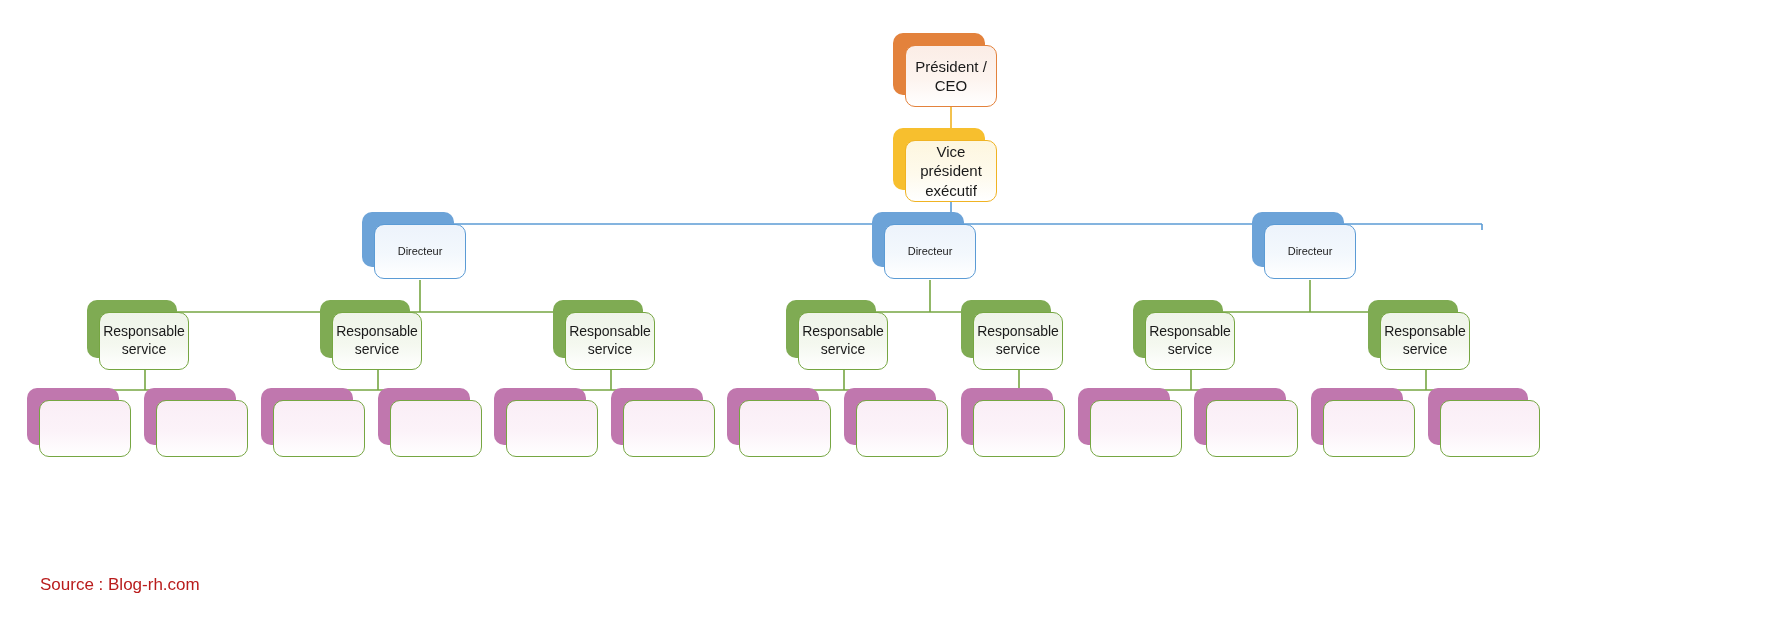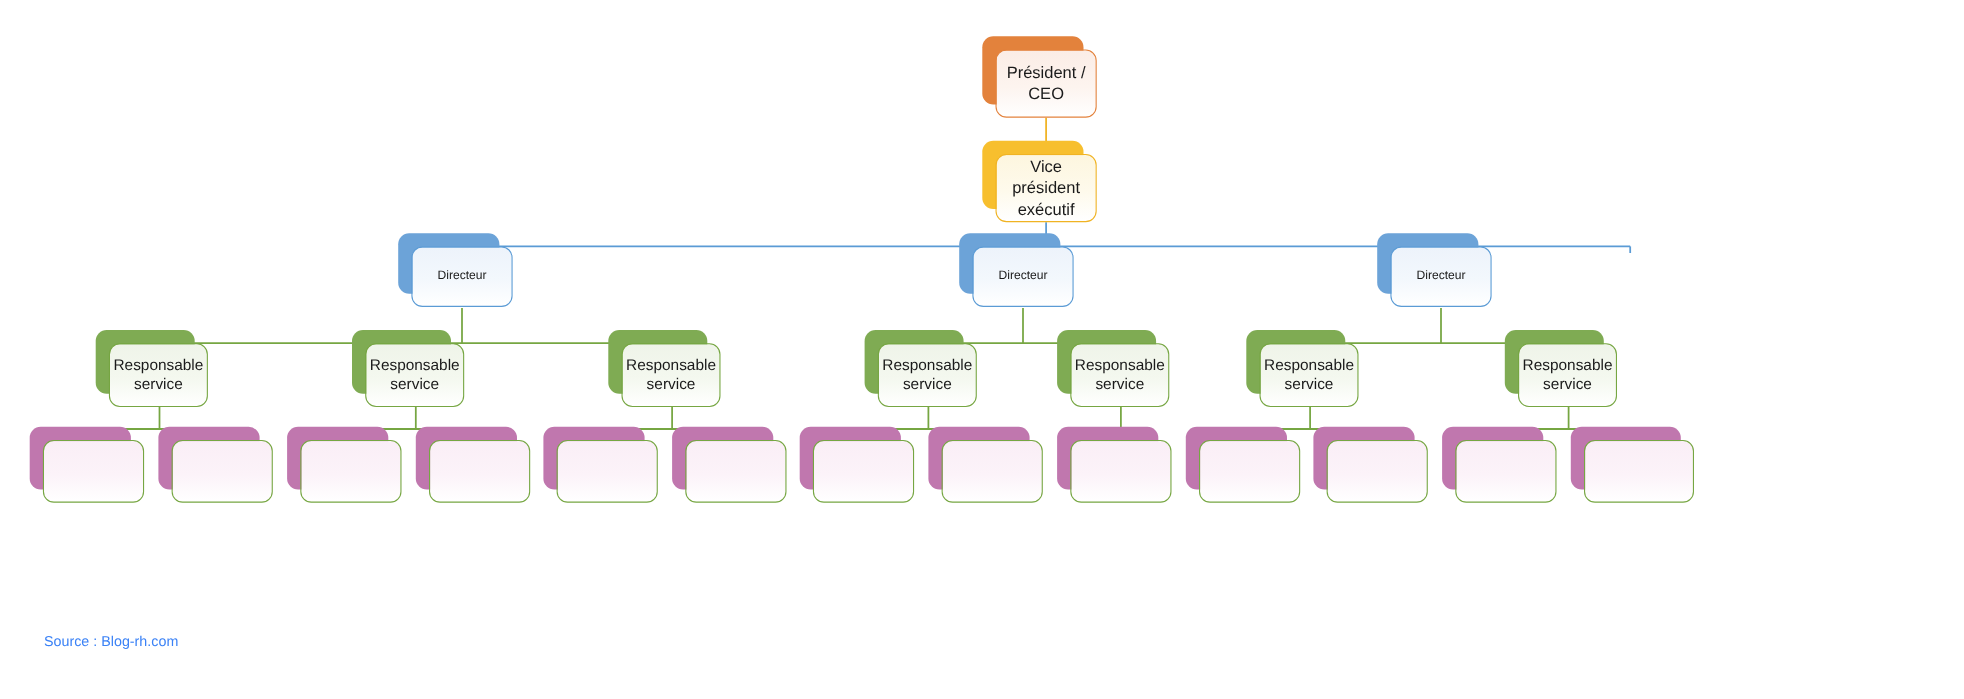--- a/index.html
+++ b/index.html
@@ -104,22 +104,22 @@
   .node-staff .face {
     border: 1.8px solid #76A642;
     background: linear-gradient(180deg, #FAEEF6 0%, #FCF3F9 55%, #ffffff 100%);
   }
 
   
   #source-caption {
     position: absolute;
     left: 40px;
     top: 575px;
-    font-size: 13px;
-    color: #3b82f6;
+    font-size: 17px;
+    color: #b91c1c;
     white-space: nowrap;
   }
 </style>
 </head>
 <body>
 
 <div id="org-canvas">
 
   <svg id="connector-layer" viewBox="0 0 1785 635" width="1785" height="635" xmlns="http://www.w3.org/2000/svg">
     <g fill="none" stroke-width="1.6" stroke-linecap="butt">

